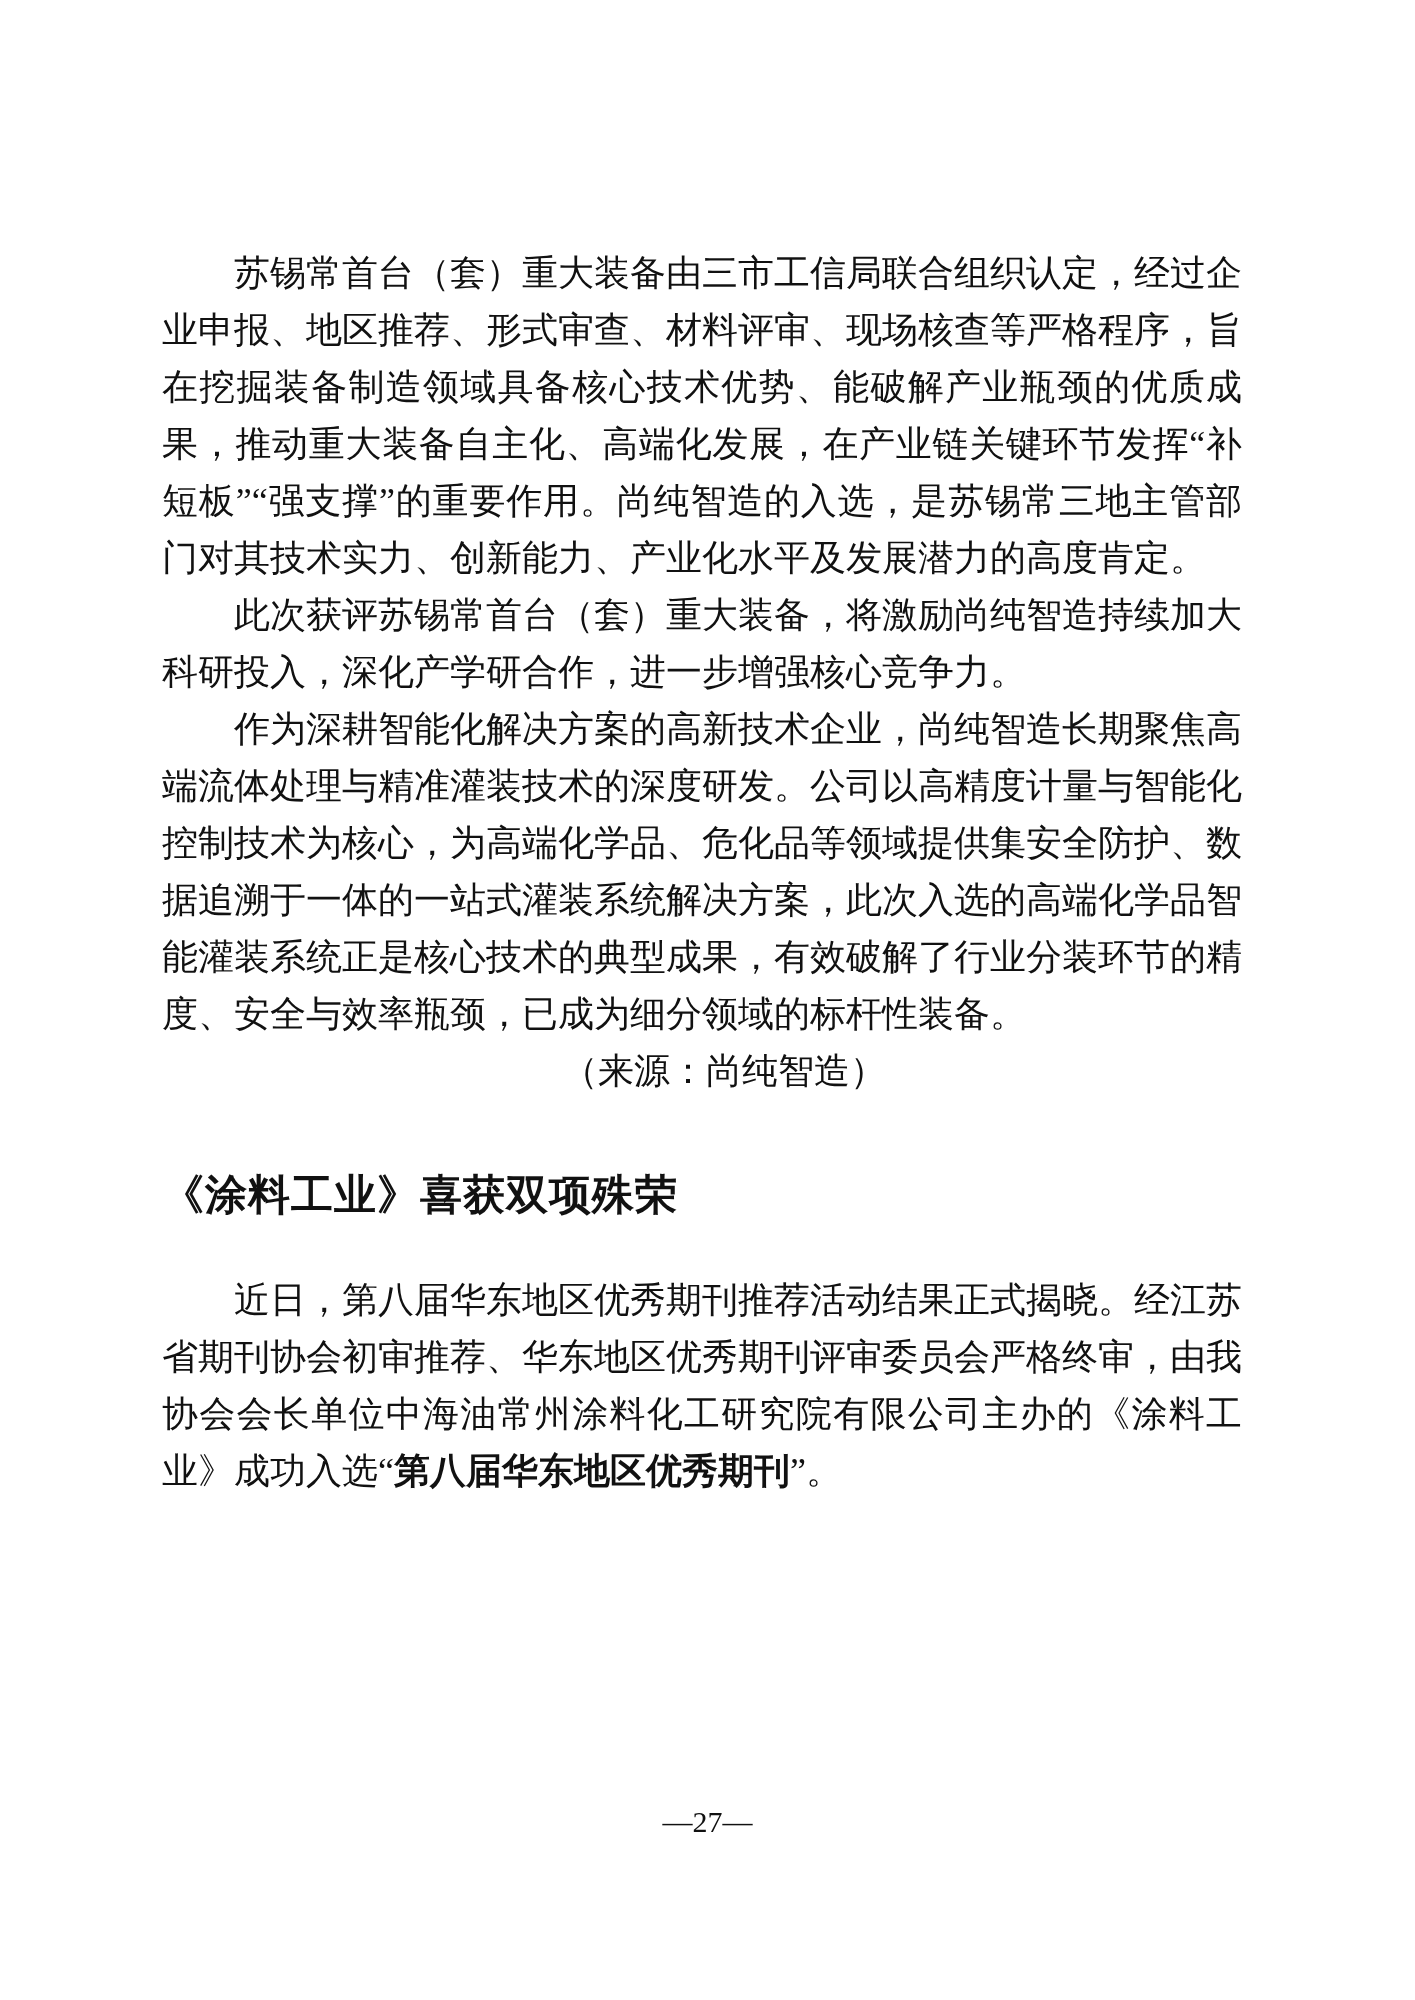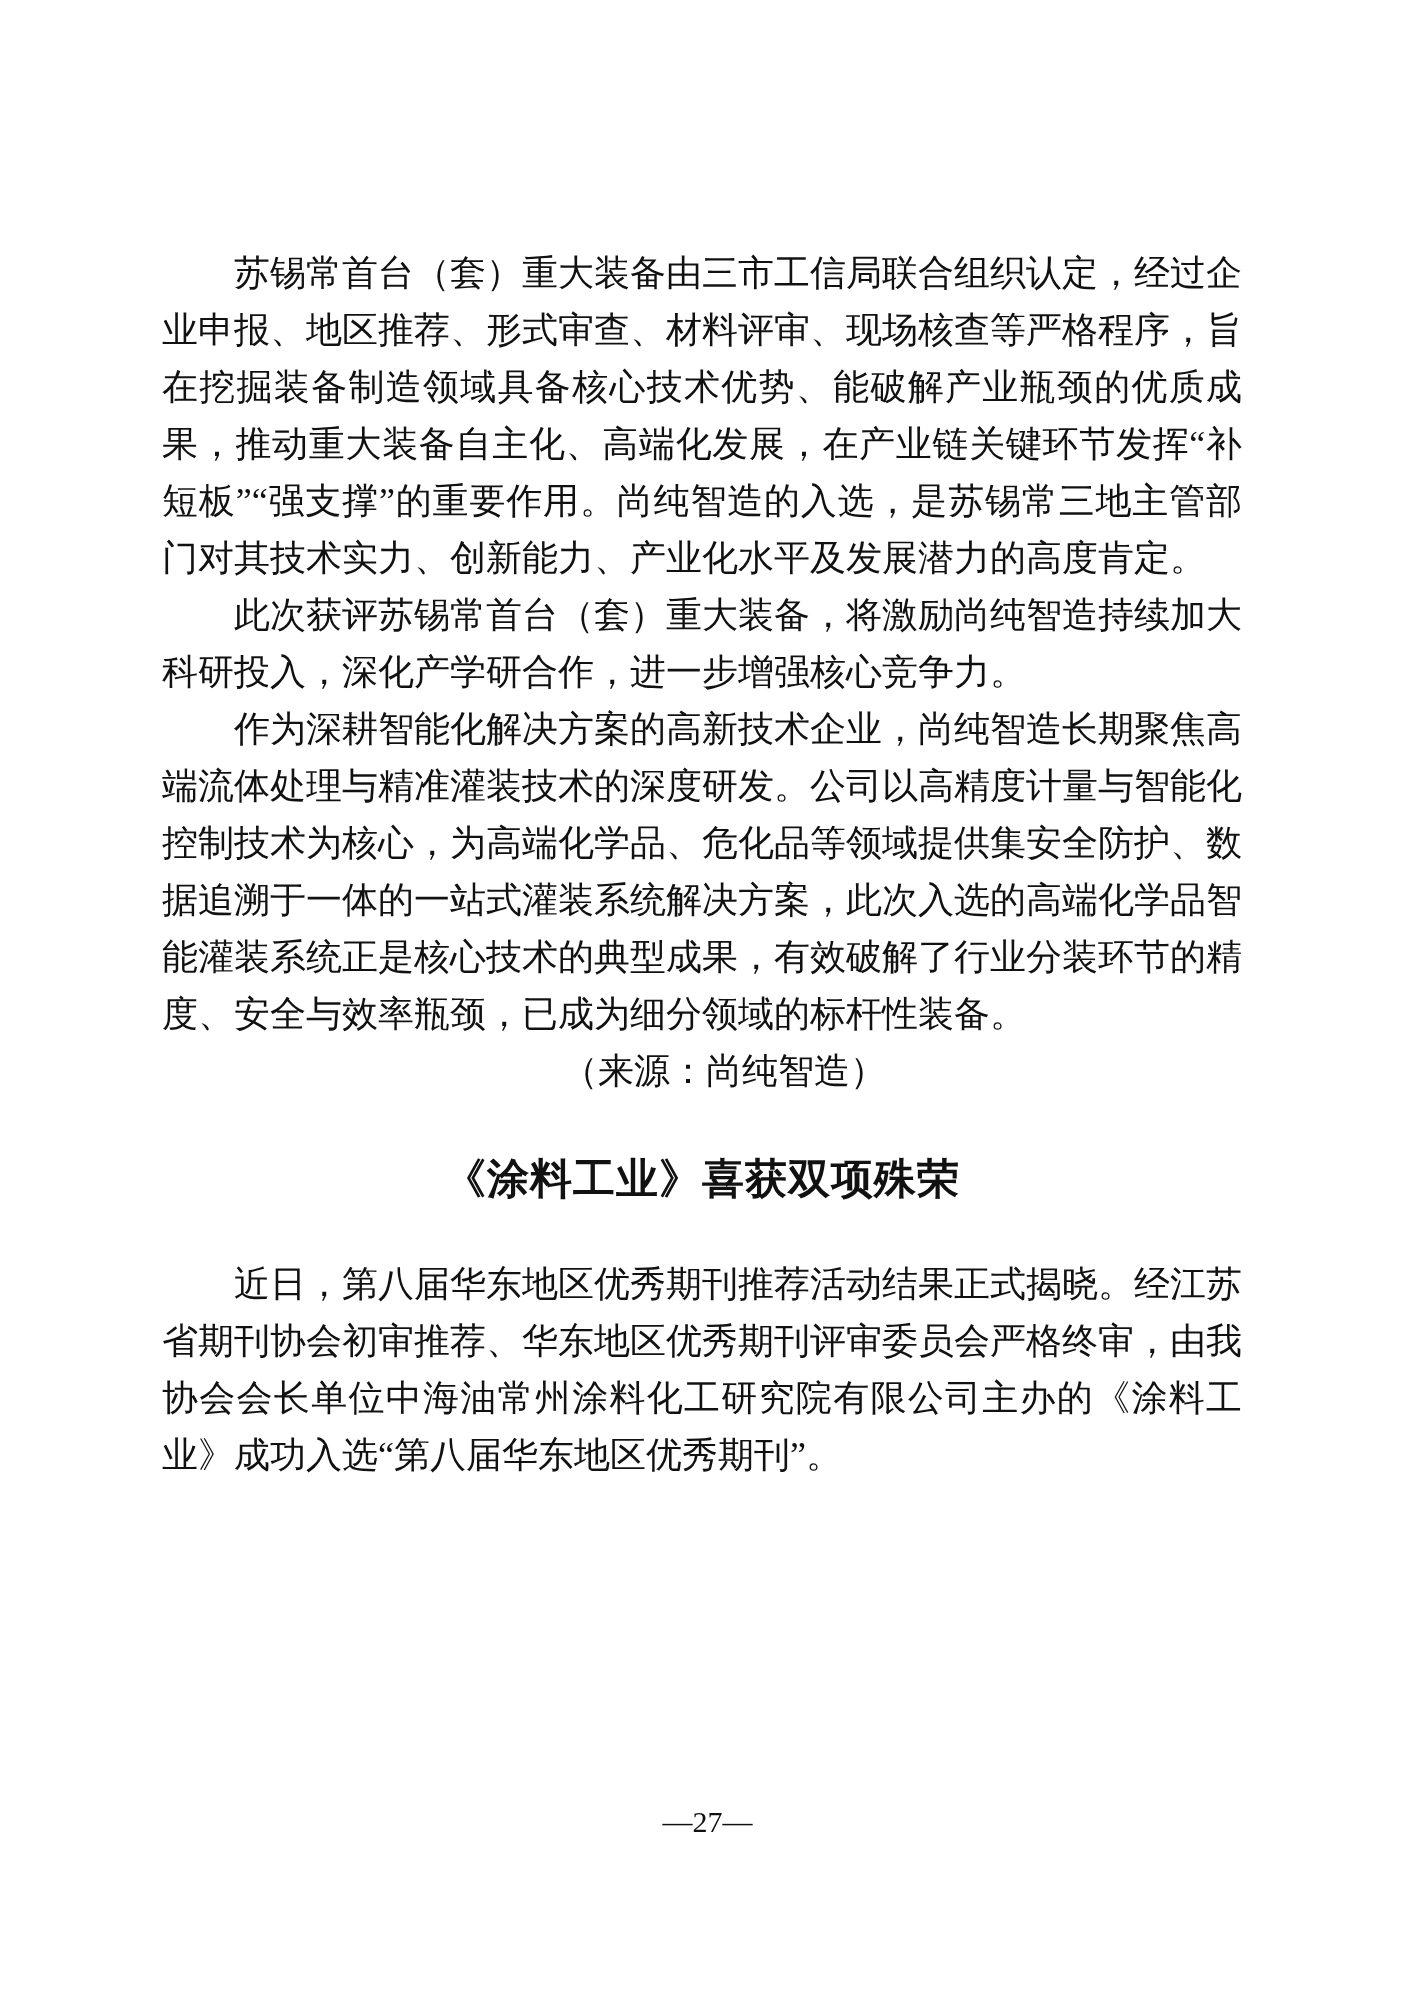--- a/index.html
+++ b/index.html
@@ -30,28 +30,27 @@
     text-indent: 72px;
   }
   .source-line {
     text-align: center;
     text-indent: 0;
     padding-right: 28px;
   }
   .article-title {
     font-size: 42px;
     font-weight: bold;
-    text-align: center;
     text-indent: 0;
     line-height: 62px;
-    margin: 48px 0 46px 0;
+    margin: 64px 0 46px 0;
     letter-spacing: 1px;
   }
   .rich-par b {
-    font-weight: normal;
+    font-weight: bold;
   }
   .page-number {
     position: absolute;
     top: 1802px;
     left: 0;
     width: 100%;
     text-align: center;
     font-size: 30px;
     line-height: 40px;
     color: #111111;

